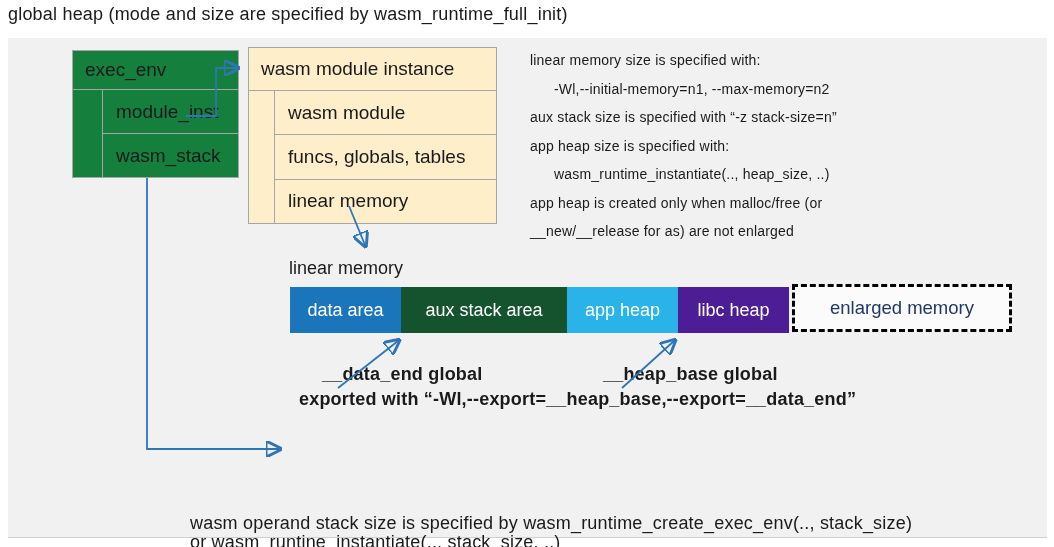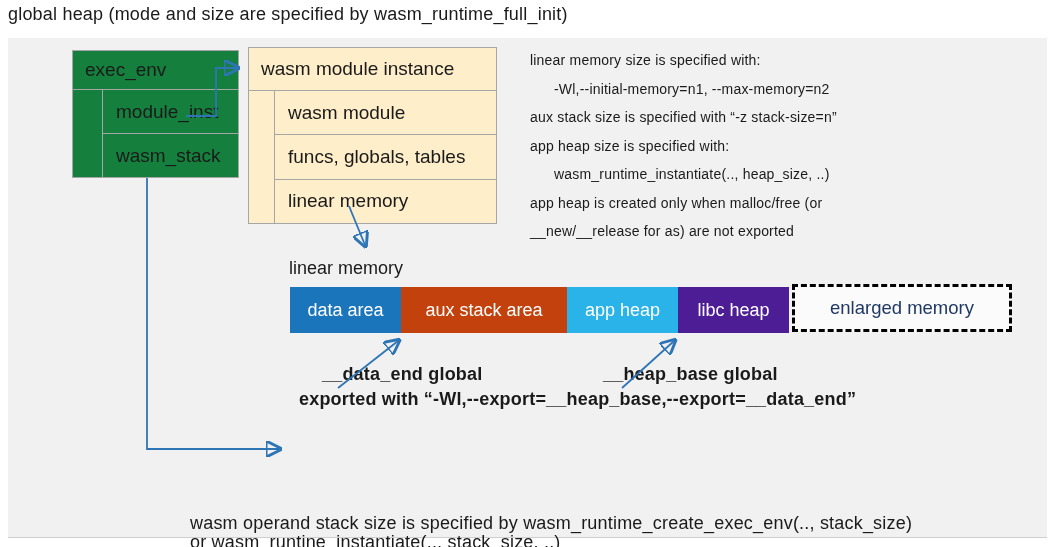--- a/index.html
+++ b/index.html
@@ -27,21 +27,21 @@
   .row:last-child{border-bottom:none;}
 
   
   .notes{position:absolute;left:530px;top:46px;font-size:14px;line-height:28.5px;letter-spacing:.2px;white-space:nowrap;}
   .notes .ind{padding-left:24px;}
 
   
   .lm-label{position:absolute;left:289px;top:258px;font-size:18px;}
   .seg{position:absolute;top:287px;height:46px;display:flex;align-items:center;justify-content:center;color:#ffffff;font-size:18px;white-space:nowrap;}
   .seg-data{left:290px;width:111px;background:#1b75bb;}
-  .seg-aux{left:401px;width:166px;background:#c2410c;}
+  .seg-aux{left:401px;width:166px;background:#14532d;}
   .seg-app{left:567px;width:111px;background:#29b3e8;}
   .seg-libc{left:678px;width:111px;background:#4c1d95;}
   .enlarged{position:absolute;left:792px;top:284px;width:220px;height:48px;box-sizing:border-box;
     border:3px dashed #000000;background:#fbfbfb;display:flex;align-items:center;justify-content:center;
     color:#1f3864;font-size:18.5px;white-space:nowrap;}
 
   
   .ann{position:absolute;font-size:18px;letter-spacing:.2px;white-space:nowrap;font-weight:bold;}
   .ann-dataend{left:322px;top:364px;}
   .ann-heapbase{left:603px;top:364px;}
@@ -90,21 +90,21 @@
     </div>
   </div>
 
   <div class="notes">
     <div>linear memory size is specified with:</div>
     <div class="ind">-Wl,--initial-memory=n1, --max-memory=n2</div>
     <div>aux stack size is specified with “-z stack-size=n”</div>
     <div>app heap size is specified with:</div>
     <div class="ind">wasm_runtime_instantiate(.., heap_size, ..)</div>
     <div>app heap is created only when malloc/free (or</div>
-    <div>__new/__release for as) are not exported</div>
+    <div>__new/__release for as) are not enlarged</div>
   </div>
 
   <div class="lm-label">linear memory</div>
   <div class="seg seg-data">data area</div>
   <div class="seg seg-aux">aux stack area</div>
   <div class="seg seg-app">app heap</div>
   <div class="seg seg-libc">libc heap</div>
   <div class="enlarged">enlarged memory</div>
 
   <div class="ann ann-dataend">__data_end global</div>

